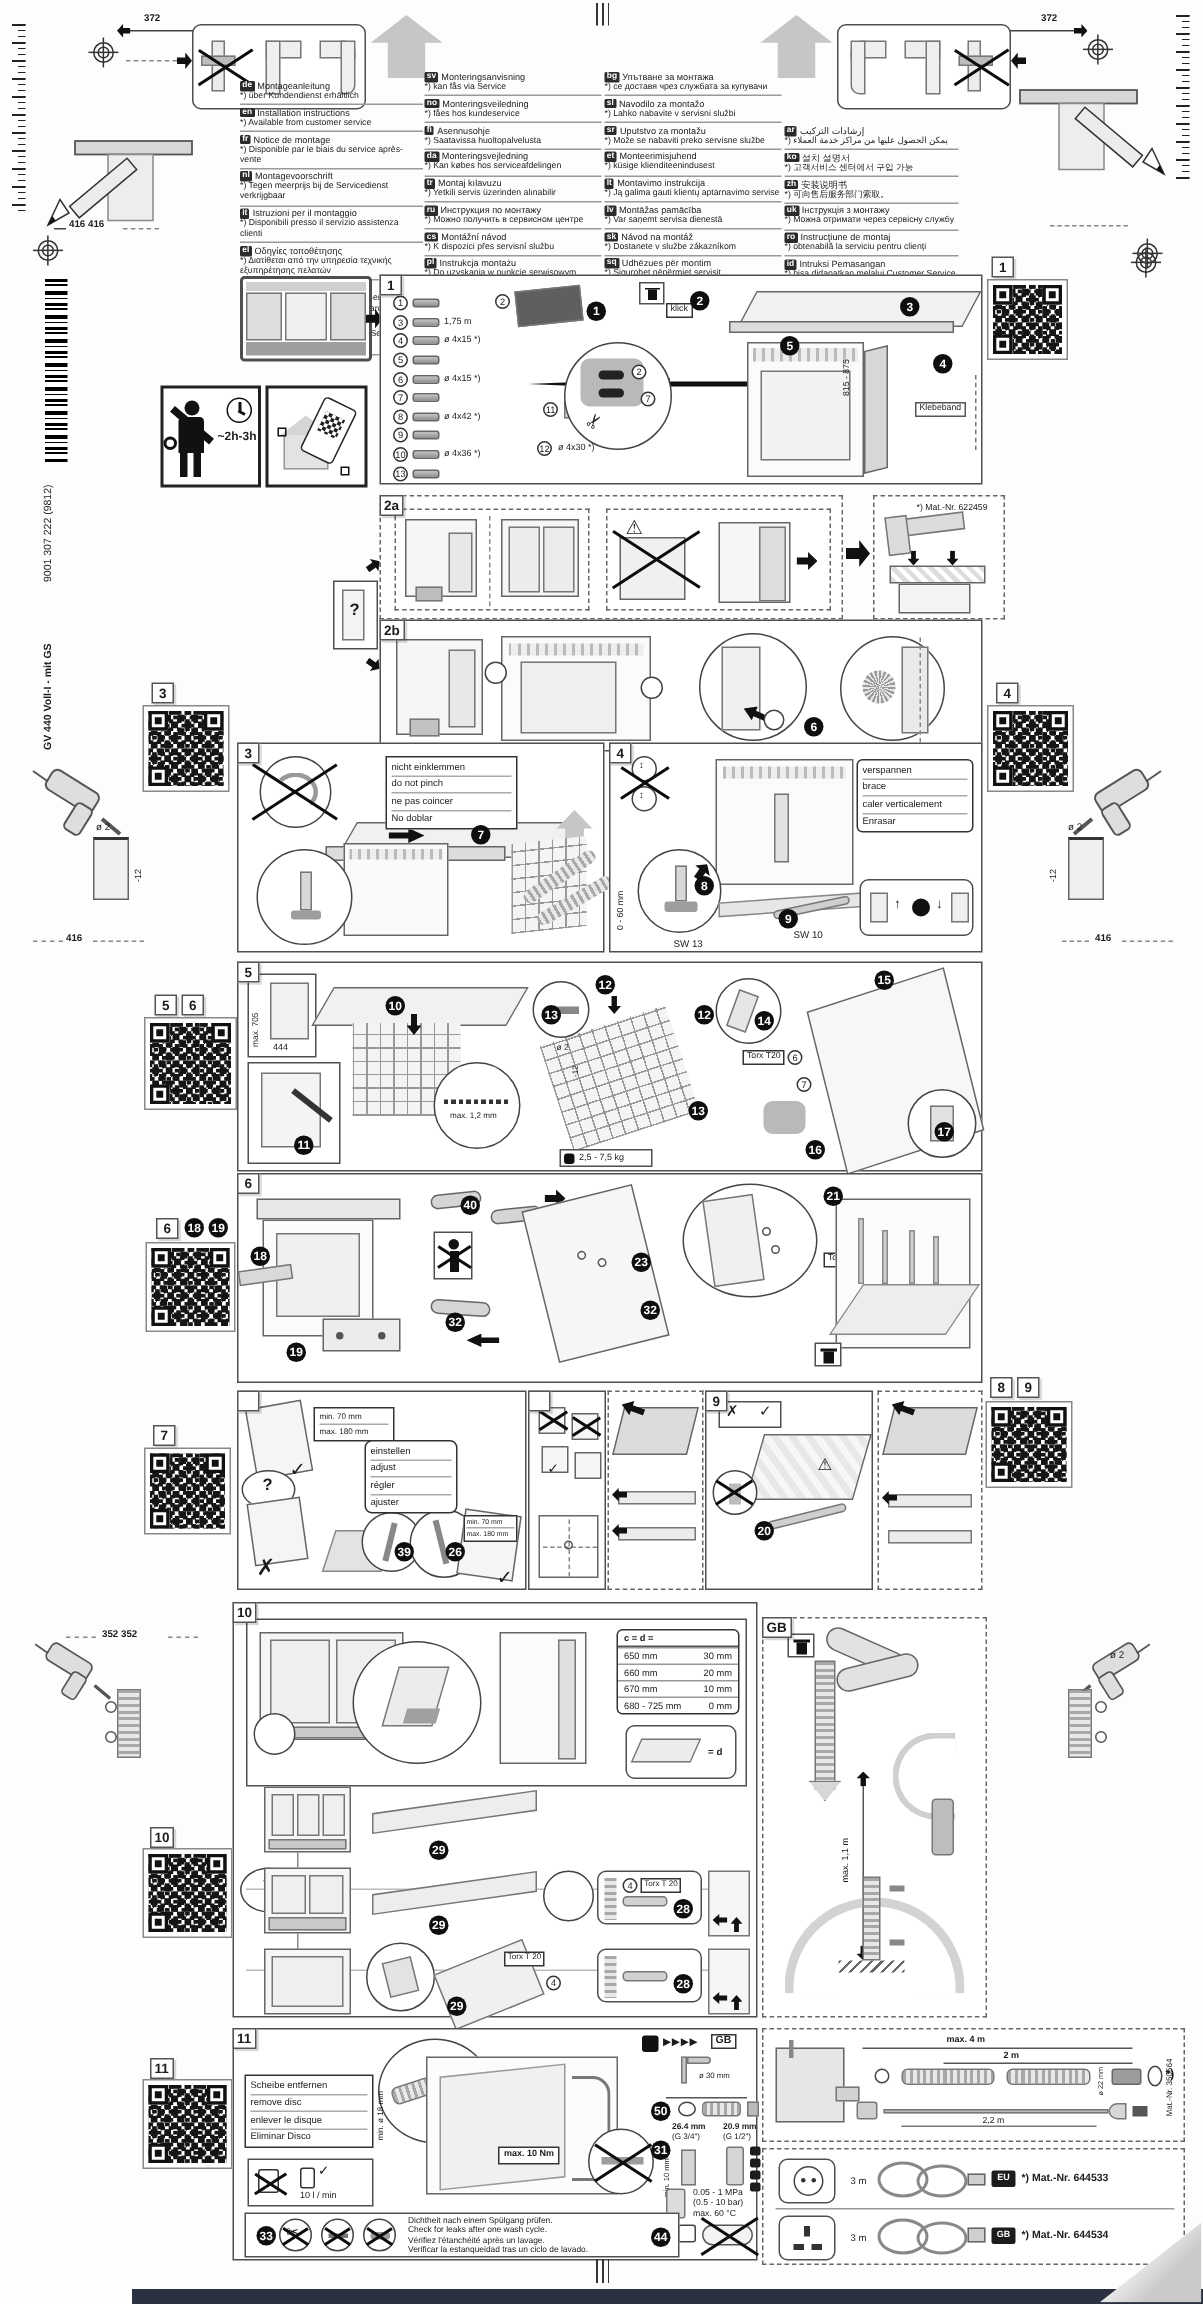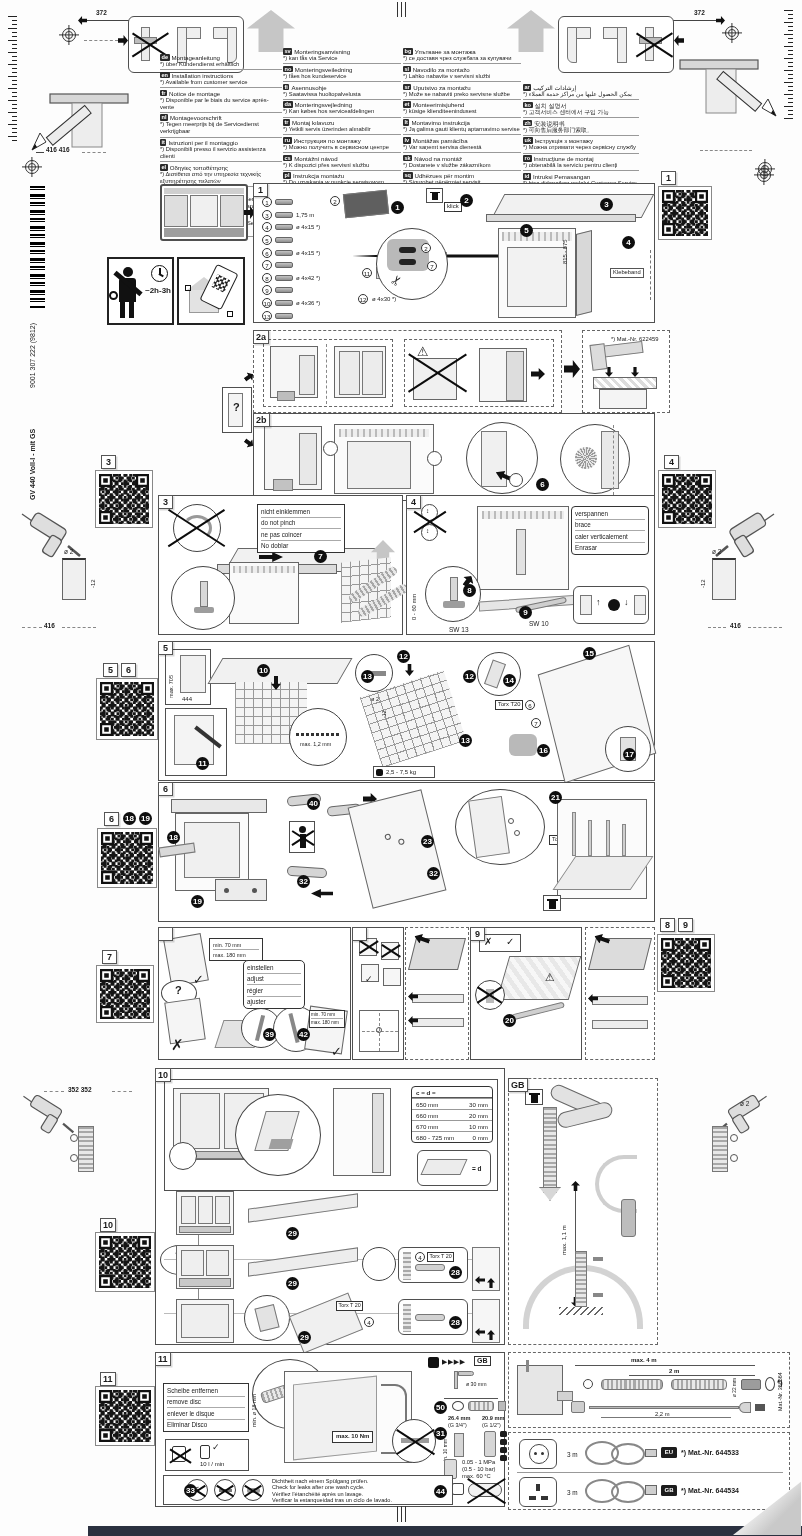--- a/index.html
+++ b/index.html
@@ -549,21 +549,21 @@
     </div>
     <div class="cc" style="left:318px;top:10px;width:44px;height:44px">
         <div class="fill" style="left:10px;top:8px;width:14px;height:26px;background:#e6e6e6;transform:rotate(20deg)"></div>
         <div class="aD" style="left:26px;top:22px;width:9px;height:11px"></div>
       </div>
     <div class="badge" style="left:344px;top:32px">14</div>
     <div class="t" style="left:336px;top:58px;border:1px solid #333;padding:0 2px;font-size:5.8px;background:#fff">Torx T20</div>
 
     <div class="x" style="left:390px;top:16px;width:96px;height:112px;background:#f7f7f7;border:1px solid #666;transform:rotate(-14deg) skewY(-4deg)"></div>
     <div class="badge" style="left:424px;top:5px">15</div>
-    <div class="badge" style="left:378px;top:102px">16</div>
+    <div class="badge" style="left:378px;top:118px">16</div>
     <div class="badge" style="left:464px;top:106px">17</div>
     <span class="circ" style="left:366px;top:58px">6</span>
     <span class="circ" style="left:372px;top:76px">7</span>
     <div class="cc" style="left:446px;top:84px;width:46px;height:46px">
         <div class="fill" style="left:14px;top:10px;width:16px;height:24px;background:#e2e2e2"></div>
       </div>
     <div class="x" style="left:350px;top:92px;width:28px;height:22px;background:#b9b9b9;border-radius:6px"></div>
   </div>
   <div class="lbl" style="left:103px;top:663px">5</div>
   <div class="lbl" style="left:121px;top:663px">6</div>
@@ -659,21 +659,21 @@
         <div>ajuster</div>
       </div>
     <div class="x" style="left:60px;top:92px;width:40px;height:28px;background:#e3e3e3;border:1px solid #888;transform:skewX(-18deg)"></div>
     <div class="cc" style="left:82px;top:80px;width:40px;height:40px">
         <div class="x" style="left:16px;top:6px;width:4px;height:26px;background:#888;transform:rotate(14deg)"></div>
       </div>
     <div class="badge" style="left:104px;top:100px">39</div>
     <div class="cc" style="left:114px;top:78px;width:46px;height:46px">
         <div class="x" style="left:18px;top:6px;width:4px;height:30px;background:#888;transform:rotate(-14deg)"></div>
       </div>
-    <div class="badge" style="left:138px;top:100px">42</div>
+    <div class="badge" style="left:138px;top:100px">26</div>
     <div class="x" style="left:148px;top:80px;width:38px;height:44px;background:#f5f5f5;border:1px solid #666;transform:rotate(8deg)"></div>
     <div class="nb" style="left:150px;top:82px;width:36px;font-size:4.6px;line-height:6.4px;padding:0 1px">
       <div>min. 70 mm</div>
         <div>max. 180 mm</div>
     </div>
     <span class="chk" style="left:172px;top:116px">✓</span>
   </div>
   <div class="bx" style="left:352px;top:927px;width:52px;height:133px">
     <div class="lbl"></div>
     <div class="cab" style="left:6px;top:10px;width:18px;height:18px"></div>
@@ -955,21 +955,21 @@
     <div class="x" style="left:288px;top:106px;width:13px;height:20px;background:#dcdcdc;border:1px solid #777;border-radius:2px"></div>
     <span class="t" style="left:306px;top:106px;font-size:5.8px">0.05 - 1 MPa</span>
     <span class="t" style="left:306px;top:113px;font-size:5.8px">(0.5 - 10 bar)</span>
     <span class="t" style="left:306px;top:120px;font-size:5.8px">max. 60 °C</span>
     <div class="badge" style="left:278px;top:132px">44</div>
     <div class="x" style="left:296px;top:130px;width:12px;height:12px;border:1.4px solid #444;border-radius:2px"></div>
     <div class="x" style="left:312px;top:130px;width:34px;height:14px;border:1.4px solid #555;border-radius:7px;background:#f3f3f3"></div>
     <div class="x xm" style="left:310px;top:127px;width:40px;height:20px"></div>
 
     <div class="bx" style="left:7px;top:122px;width:290px;height:30px;border-width:1.1px">
-      <div class="badge" style="left:20px;top:8px">33</div>
+      <div class="badge" style="left:7px;top:8px">33</div>
       <div class="cc" style="left:22px;top:3px;width:22px;height:22px">
           <span class="x" style="left:4px;top:3px;font-size:10px">✂</span>
           <div class="x xm" style="left:1px;top:1px;width:18px;height:18px"></div>
         </div>
       <div class="cc" style="left:50px;top:3px;width:22px;height:22px">
           <div class="x" style="left:4px;top:9px;width:13px;height:3px;background:#777"></div>
           <div class="x xm" style="left:1px;top:1px;width:18px;height:18px"></div>
         </div>
       <div class="cc" style="left:78px;top:3px;width:22px;height:22px">
           <div class="x" style="left:4px;top:8px;width:13px;height:5px;background:#999;border-radius:2px"></div>

